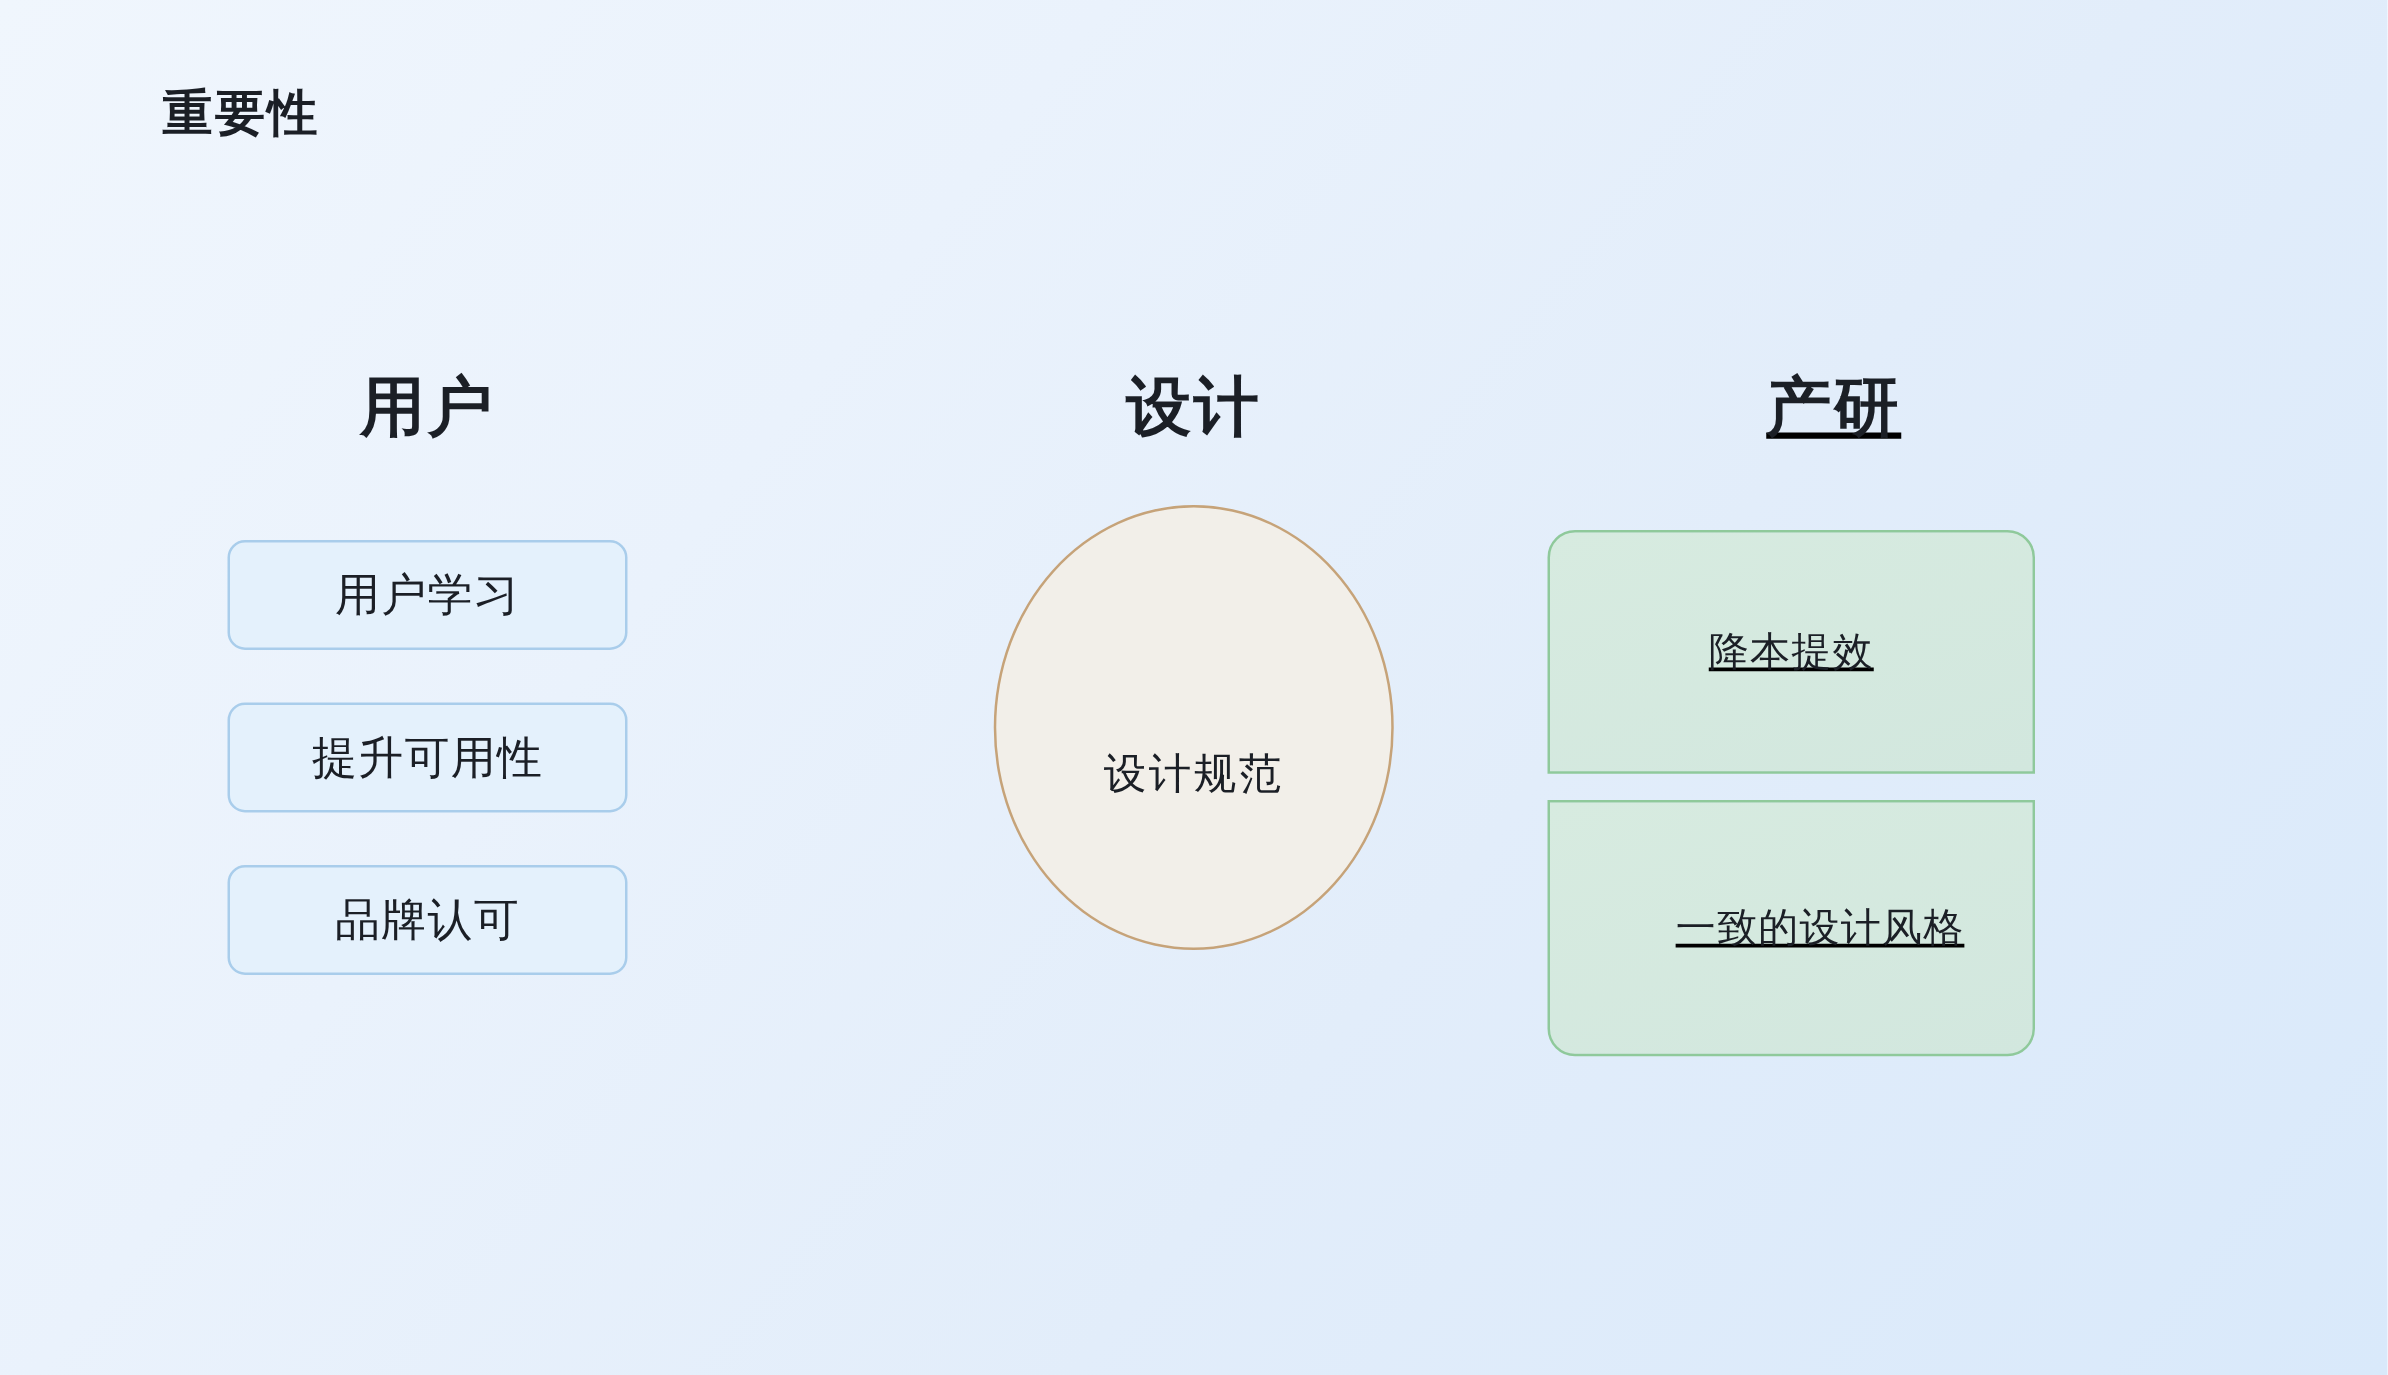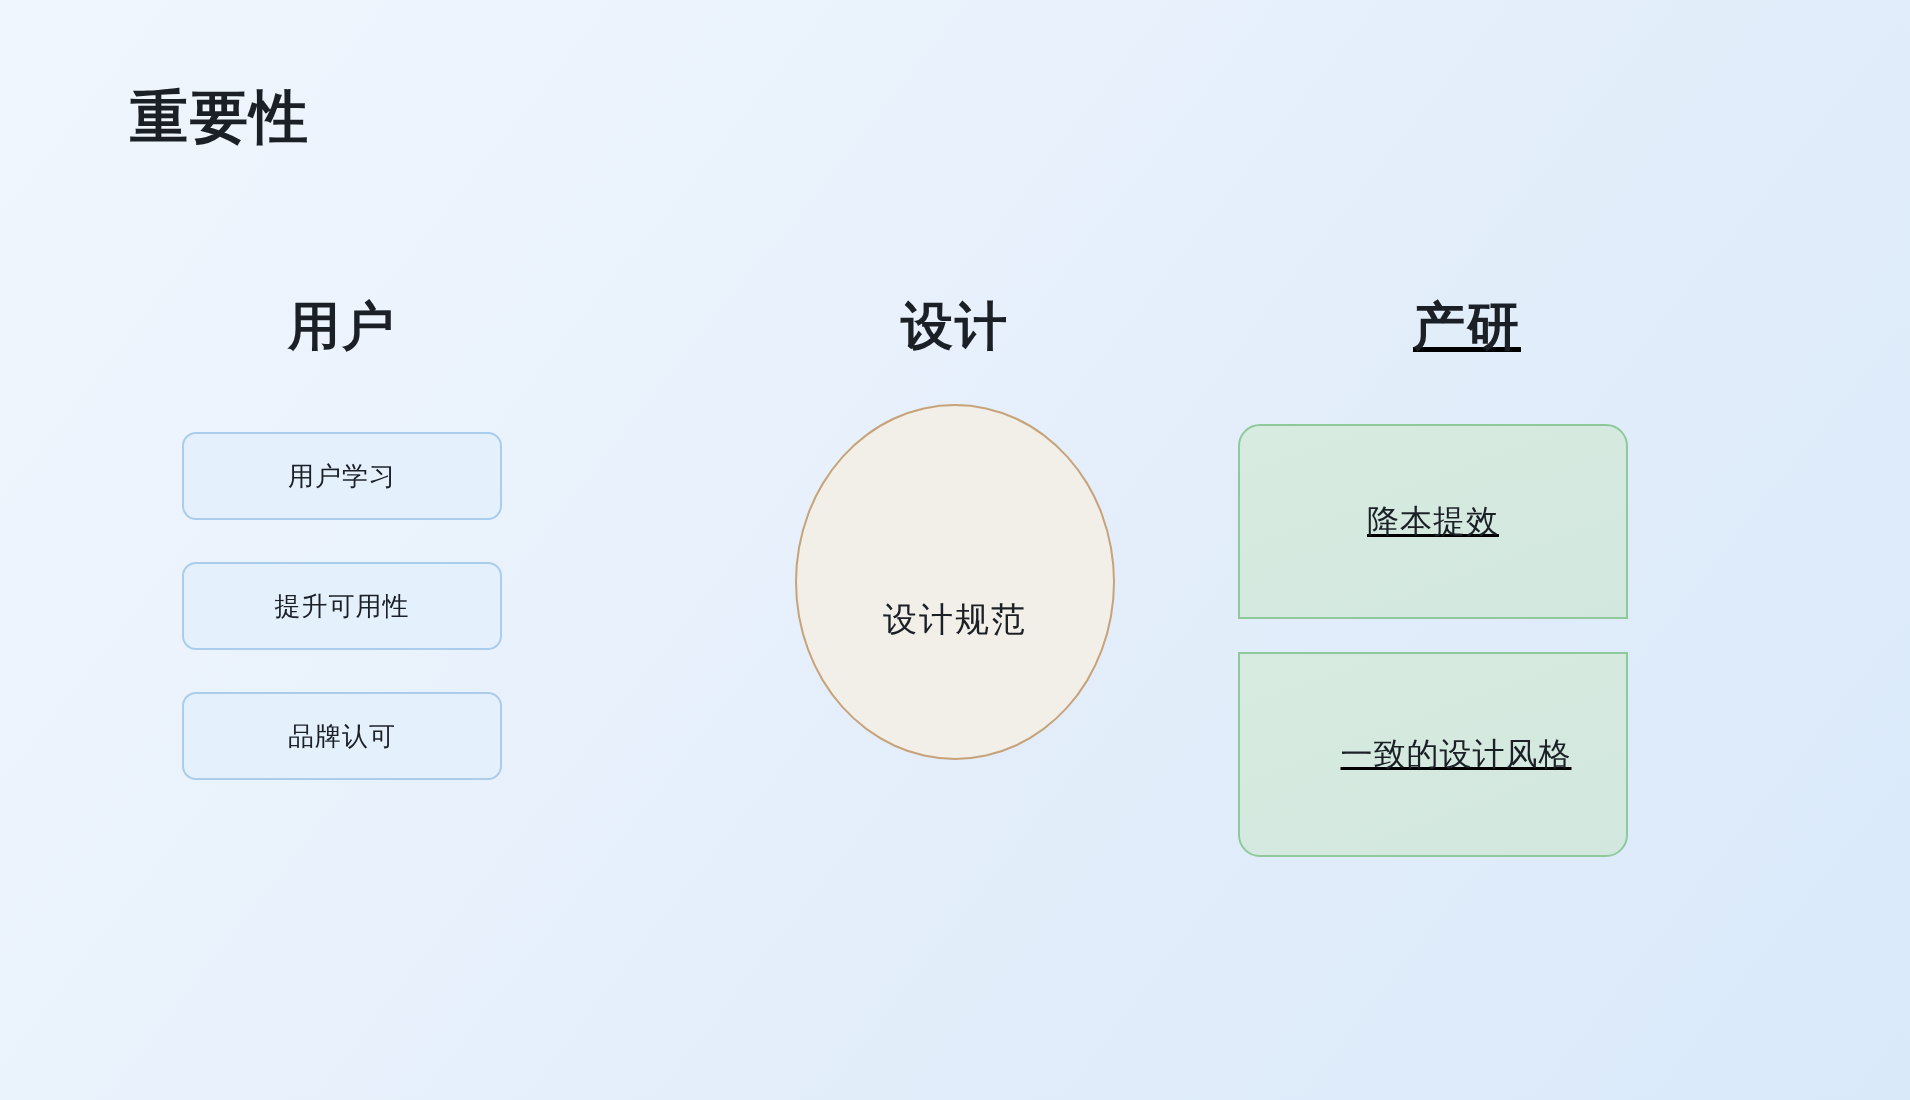--- a/index.html
+++ b/index.html
@@ -22,22 +22,22 @@
                 #EAF2FC 32%,
                 #E2EDFA 62%,
                 #D9E9FA 100%);
     overflow: hidden;
   }
 
   
   #slide-title {
     position: absolute;
     left: 130px;
-    top: 84px;
-    font-size: 58px;
+    top: 68px;
+    font-size: 40px;
     font-weight: 700;
     letter-spacing: 2px;
     color: #1B1F26;
     line-height: 1.15;
     white-space: nowrap;
   }
 
   
   .column {
     position: absolute;
@@ -67,21 +67,21 @@
   .user-card {
     width: 320px;
     height: 88px;
     box-sizing: border-box;
     background: #E4F1FC;
     border: 2px solid #A9CDEB;
     border-radius: 14px;
     display: flex;
     align-items: center;
     justify-content: center;
-    font-size: 26px;
+    font-size: 36px;
     color: #1B1F26;
     letter-spacing: 1px;
   }
 
   
   #design-circle-wrap {
     margin-top: 52px;
     display: flex;
     justify-content: flex-end;
   }
@@ -104,21 +104,21 @@
     color: #1B1F26;
     letter-spacing: 2px;
     line-height: 1;
   }
 
   
   #rnd-card-list {
     margin-top: 72px;
     display: flex;
     flex-direction: column;
-    gap: 33px;
+    gap: 21px;
   }
   .rnd-card {
     width: 390px;
     height: 195px;
     box-sizing: border-box;
     background: linear-gradient(160deg, #D7EBE0 0%, #D2E7DE 100%);
     border: 2px solid #8FC99B;
     display: flex;
     align-items: center;
     justify-content: center;

